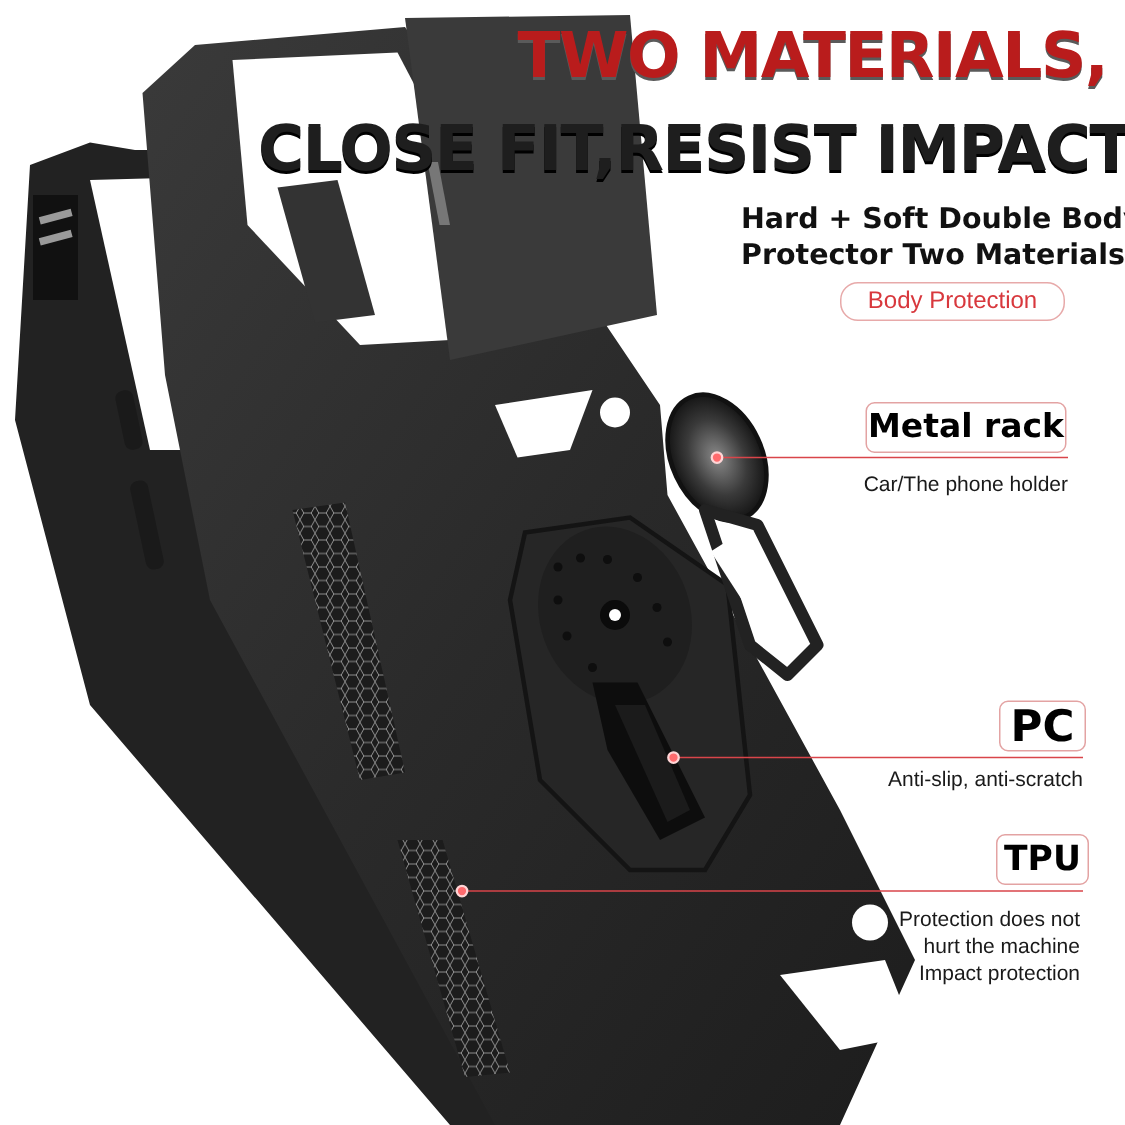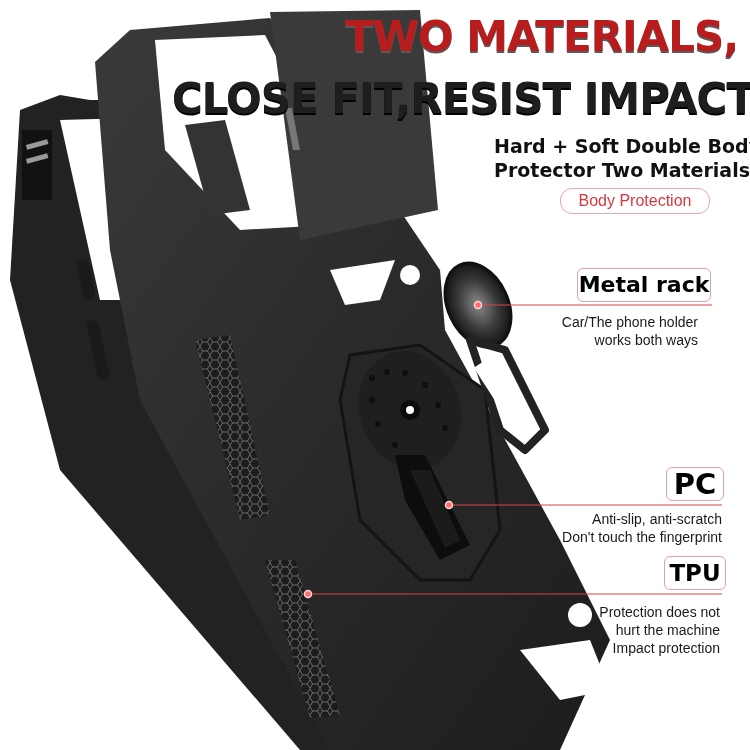--- a/index.html
+++ b/index.html
@@ -14,21 +14,21 @@
   .subhead { position: absolute; left: 494px; top: 134px; font-family: "DejaVu Sans", sans-serif; font-weight: bold; font-size: 19px; line-height: 24px; color: #111; white-space: nowrap; }
 
   .pill { position: absolute; left: 560px; top: 188px; width: 148px; height: 24px; border: 1px solid #e7a9a9; border-radius: 12px; color: #d8383d; font-size: 16px; line-height: 24px; text-align: center; }
 
   .tag { position: absolute; border: 1px solid #e3a3a3; border-radius: 6px; color: #000000; font-family: "DejaVu Sans", sans-serif; font-weight: bold; text-align: center; white-space: nowrap; background: rgba(255,255,255,0.0); }
   .tag.metal { left: 577px; top: 268px; width: 132px; height: 32px; font-size: 22px; line-height: 32px; }
   .tag.pc { left: 666px; top: 467px; width: 56px; height: 32px; font-size: 29px; line-height: 32px; }
   .tag.tpu { left: 664px; top: 556px; width: 60px; height: 32px; font-size: 23px; line-height: 32px; }
 
   .desc { position: absolute; text-align: right; color: #1a1a1a; font-size: 14px; line-height: 18px; white-space: nowrap; }
-  .desc.metal { right: 52px; top: 313px; }
+  .desc.metal { right: 38px; top: 313px; }
   .desc.pc { right: 28px; top: 510px; }
   .desc.tpu { right: 30px; top: 603px; }
 </style>
 </head>
 <body>
 
 <div class="stage">
 
   <svg class="art" width="750" height="750" viewBox="0 0 750 750">
     <defs>
@@ -125,27 +125,25 @@
   <div class="subhead">
     <div>Hard + Soft Double Body</div>
     <div>Protector Two Materials</div>
   </div>
 
   <div class="pill">Body Protection</div>
 
   <div class="tag metal">Metal rack</div>
   <div class="desc metal">
     <div>Car/The phone holder</div>
-    <div>works both ways</div>
   </div>
 
   <div class="tag pc">PC</div>
   <div class="desc pc">
     <div>Anti-slip, anti-scratch</div>
-    <div>Don't touch the fingerprint</div>
   </div>
 
   <div class="tag tpu">TPU</div>
   <div class="desc tpu">
     <div>Protection does not</div>
     <div>hurt the machine</div>
     <div>Impact protection</div>
   </div>
 </div>
 

